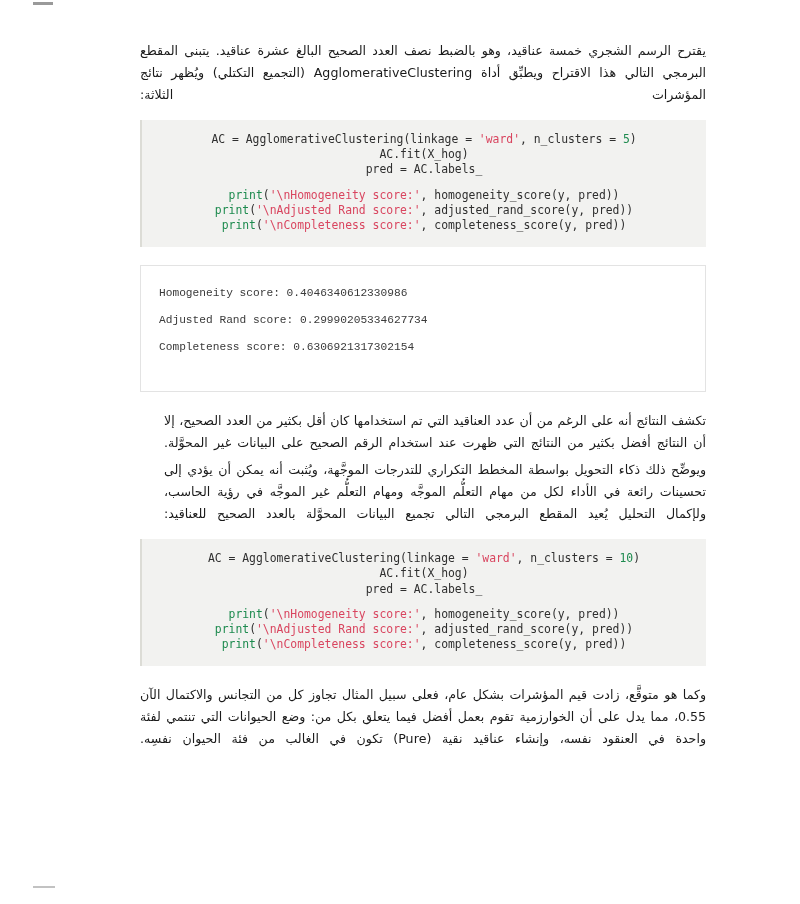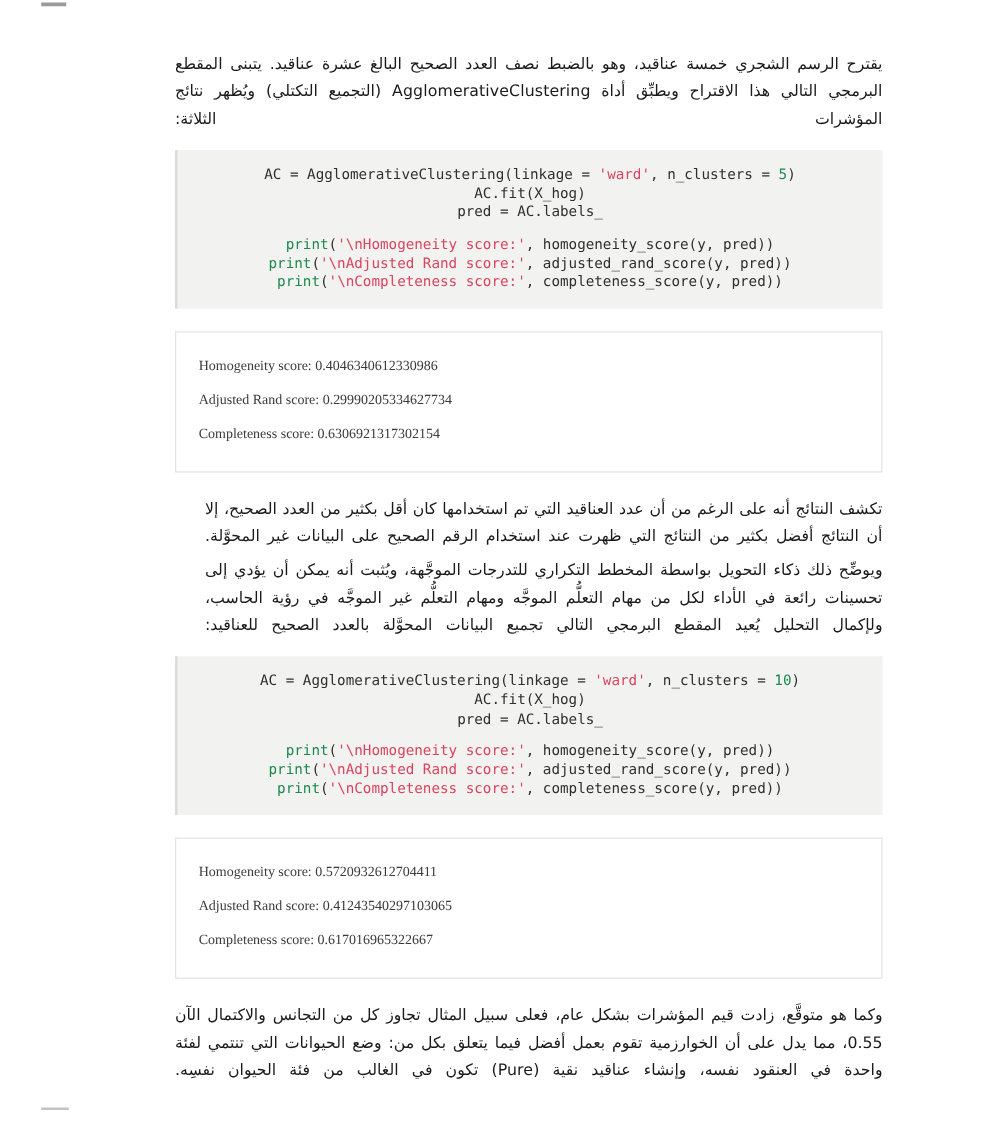--- a/index.html
+++ b/index.html
@@ -98,22 +98,22 @@
   .tok-str { color: #d9455f; }
   .tok-num { color: #1d8a4e; }
   .tok-fn  { color: #1d8a4e; }
   .tok-plain { color: #2f2f2f; }
 
   
   .output-box {
     background: #ffffff;
     border: 1px solid #e3e3e3;
     margin: 16px 0 18px 0;
-    padding: 14px 18px 16px 18px;
-    font-family: Liberation Serif, serif;
+    padding: 14px 18px 30px 18px;
+    font-family: Liberation Mono, monospace;
     font-size: 11.2px;
     line-height: 15px;
     color: #3a3a3a;
     direction: ltr;
     text-align: left;
     box-sizing: border-box;
   }
   .output-line {
     display: block;
     margin: 0;
@@ -155,25 +155,20 @@
         <span class="output-line">Completeness score: 0.6306921317302154</span>
       </div>
 
     <div class="para-block mid">
       <p class="para">تكشف النتائج أنه على الرغم من أن عدد العناقيد التي تم استخدامها كان أقل بكثير من العدد الصحيح، إلا أن النتائج أفضل بكثير من النتائج التي ظهرت عند استخدام الرقم الصحيح على البيانات غير المحوَّلة.</p>
       <p class="para">ويوضِّح ذلك ذكاء التحويل بواسطة المخطط التكراري للتدرجات الموجَّهة، ويُثبت أنه يمكن أن يؤدي إلى تحسينات رائعة في الأداء لكل من مهام التعلُّم الموجَّه ومهام التعلُّم غير الموجَّه في رؤية الحاسب، ولإكمال التحليل يُعيد المقطع البرمجي التالي تجميع البيانات المحوَّلة بالعدد الصحيح للعناقيد:</p>
     </div>
 
     <div class="code-block"><span class="code-line"><span class="tok-plain">AC = AgglomerativeClustering(linkage = </span><span class="tok-str">'ward'</span><span class="tok-plain">, n_clusters = </span><span class="tok-num">10</span><span class="tok-plain">)</span></span><span class="code-line"><span class="tok-plain">AC.fit(X_hog)</span></span><span class="code-line"><span class="tok-plain">pred = AC.labels_</span></span><span class="code-line blank">&nbsp;</span><span class="code-line"><span class="tok-fn">print</span><span class="tok-plain">(</span><span class="tok-str">'\nHomogeneity score:'</span><span class="tok-plain">, homogeneity_score(y, pred))</span></span><span class="code-line"><span class="tok-fn">print</span><span class="tok-plain">(</span><span class="tok-str">'\nAdjusted Rand score:'</span><span class="tok-plain">, adjusted_rand_score(y, pred))</span></span><span class="code-line"><span class="tok-fn">print</span><span class="tok-plain">(</span><span class="tok-str">'\nCompleteness score:'</span><span class="tok-plain">, completeness_score(y, pred))</span></span></div>
 
-    <div class="output-box">
-        <span class="output-line">Homogeneity score: 0.5720932612704411</span>
-        <span class="output-line">Adjusted Rand score: 0.41243540297103065</span>
-        <span class="output-line">Completeness score: 0.617016965322667</span>
-      </div>
 
     <div class="para-block last">
       <p class="para">وكما هو متوقَّع، زادت قيم المؤشرات بشكل عام، فعلى سبيل المثال تجاوز كل من التجانس والاكتمال الآن 0.55، مما يدل على أن الخوارزمية تقوم بعمل أفضل فيما يتعلق بكل من: وضع الحيوانات التي تنتمي لفئة واحدة في العنقود نفسه، وإنشاء عناقيد نقية (Pure) تكون في الغالب من فئة الحيوان نفسِه.</p>
     </div>
 
   </div>
 
   <div class="page-number">229</div>
 
 </div>

